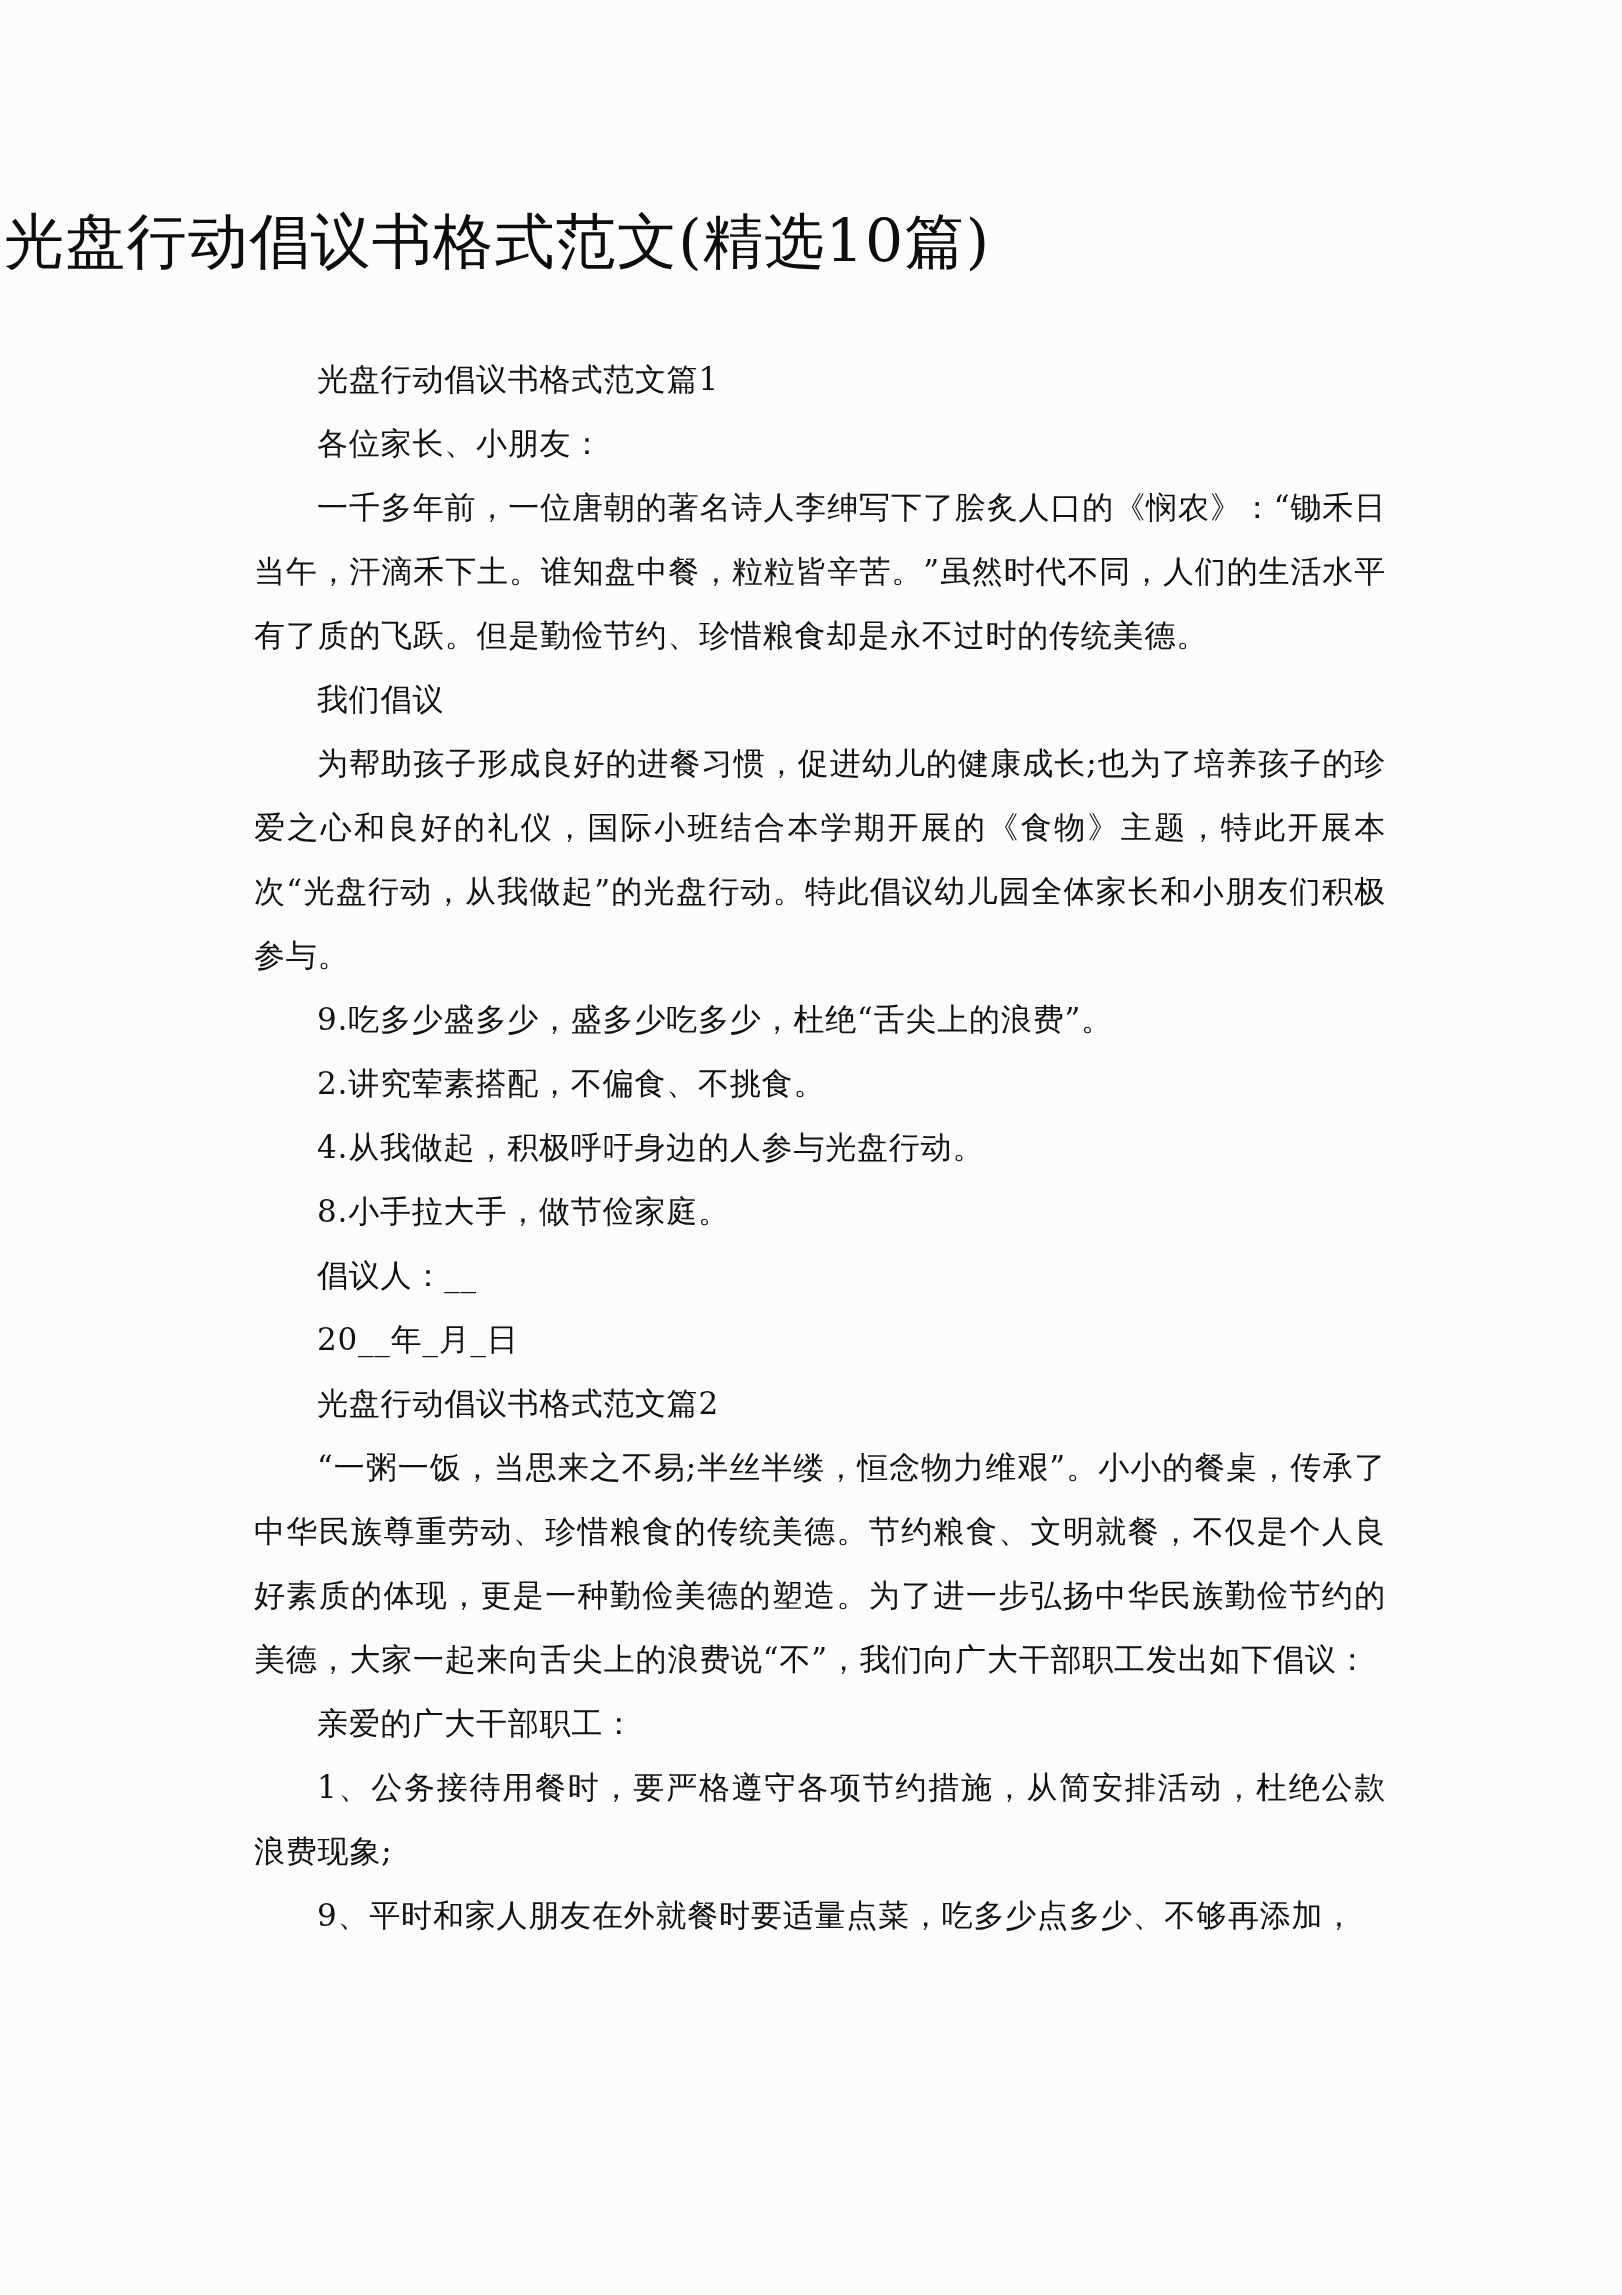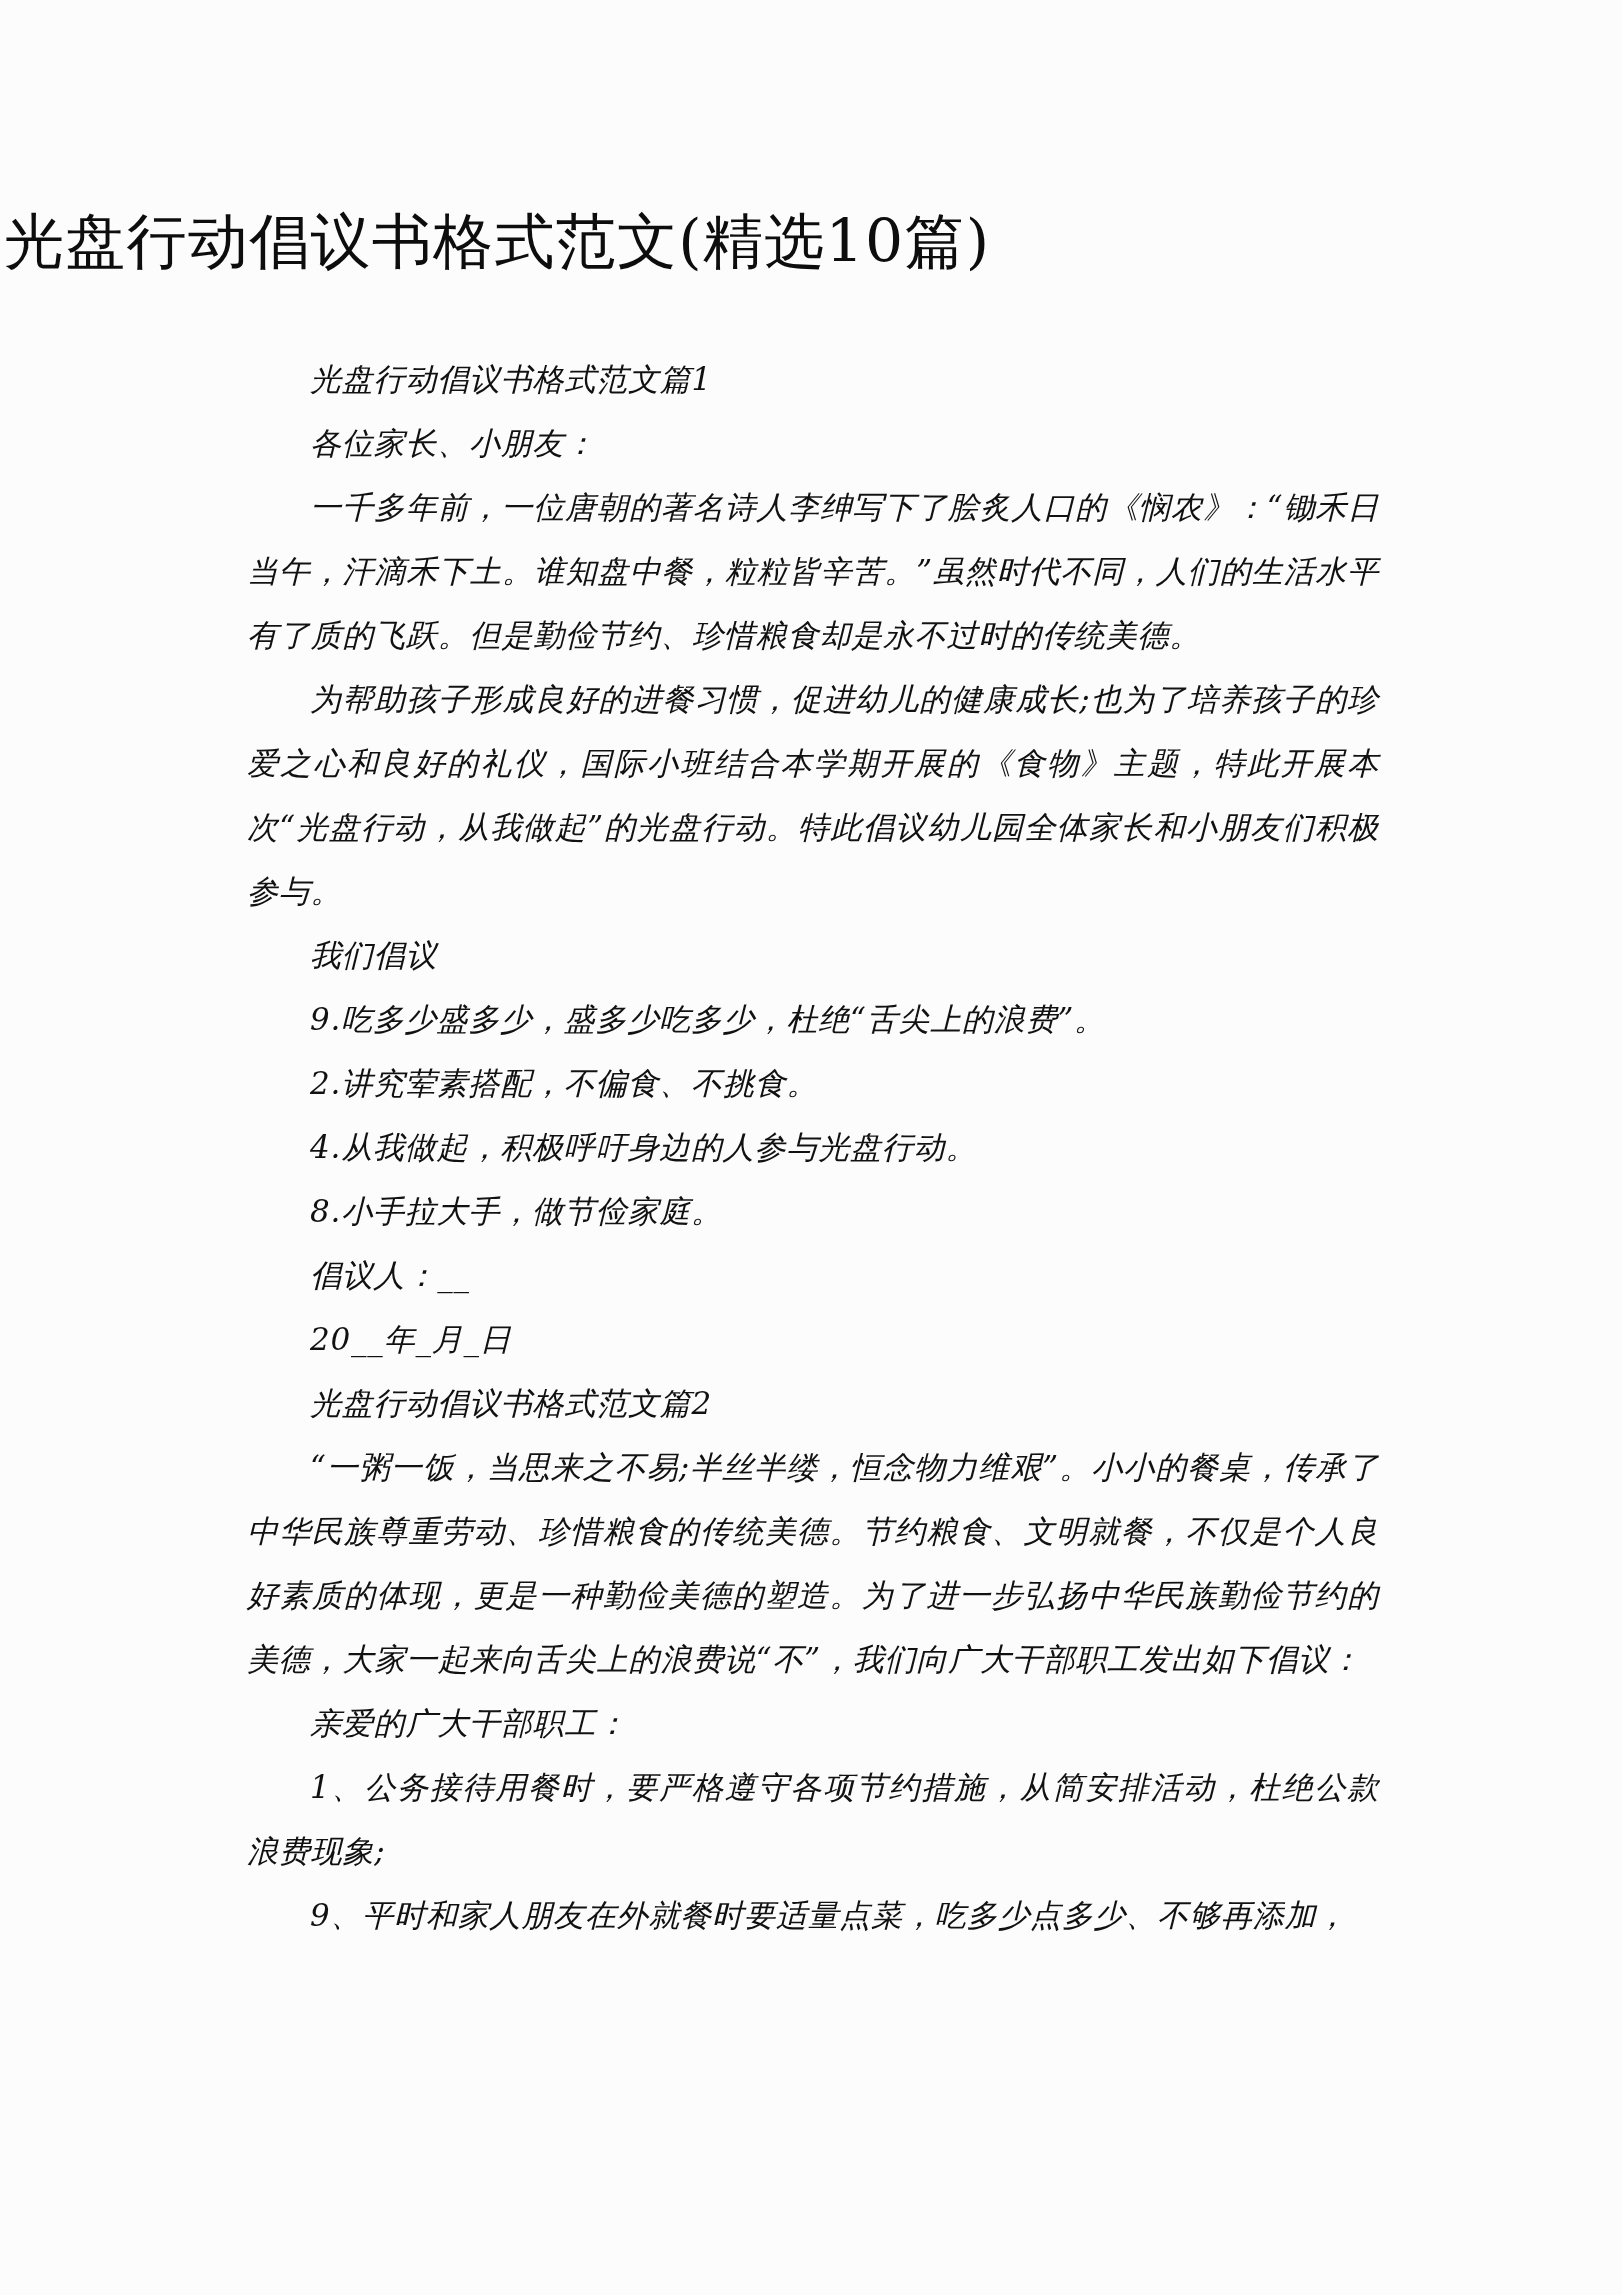--- a/index.html
+++ b/index.html
@@ -29,24 +29,23 @@
     width: 1623px;
     font-size: 60px;
     line-height: 92px;
     font-weight: normal;
     margin: 4px;
     letter-spacing: 1.3px;
     color: #0d0d0d;
   }
   .body {
     position: absolute;
-    left: 247px;
+    left: 254px;
     top: 347px;
     width: 1132px;
-    font-style: italic;
   }
   .p {
     font-size: 31px;
     line-height: 64px;
     margin: 0;
     text-indent: 63px;
     text-align: justify;
     text-align-last: left;
     letter-spacing: 0.8px;
     word-break: break-all;
@@ -55,22 +54,22 @@
 </head>
 <body>
 
 <div class="page">
   <h1 class="title">光盘行动倡议书格式范文(精选10篇)</h1>
 
   <div class="body">
     <p class="p">光盘行动倡议书格式范文篇1</p>
     <p class="p">各位家长、小朋友：</p>
     <p class="p">一千多年前，一位唐朝的著名诗人李绅写下了脍炙人口的《悯农》：“锄禾日当午，汗滴禾下土。谁知盘中餐，粒粒皆辛苦。”虽然时代不同，人们的生活水平有了质的飞跃。但是勤俭节约、珍惜粮食却是永不过时的传统美德。</p>
+    <p class="p">我们倡议</p>
     <p class="p">为帮助孩子形成良好的进餐习惯，促进幼儿的健康成长;也为了培养孩子的珍爱之心和良好的礼仪，国际小班结合本学期开展的《食物》主题，特此开展本次“光盘行动，从我做起”的光盘行动。特此倡议幼儿园全体家长和小朋友们积极参与。</p>
-    <p class="p">我们倡议</p>
     <p class="p">9.吃多少盛多少，盛多少吃多少，杜绝“舌尖上的浪费”。</p>
     <p class="p">2.讲究荤素搭配，不偏食、不挑食。</p>
     <p class="p">4.从我做起，积极呼吁身边的人参与光盘行动。</p>
     <p class="p">8.小手拉大手，做节俭家庭。</p>
     <p class="p">倡议人：__</p>
     <p class="p">20__年_月_日</p>
     <p class="p">光盘行动倡议书格式范文篇2</p>
     <p class="p">“一粥一饭，当思来之不易;半丝半缕，恒念物力维艰”。小小的餐桌，传承了中华民族尊重劳动、珍惜粮食的传统美德。节约粮食、文明就餐，不仅是个人良好素质的体现，更是一种勤俭美德的塑造。为了进一步弘扬中华民族勤俭节约的美德，大家一起来向舌尖上的浪费说“不”，我们向广大干部职工发出如下倡议：</p>
     <p class="p">亲爱的广大干部职工：</p>
     <p class="p">1、公务接待用餐时，要严格遵守各项节约措施，从简安排活动，杜绝公款浪费现象;</p>

